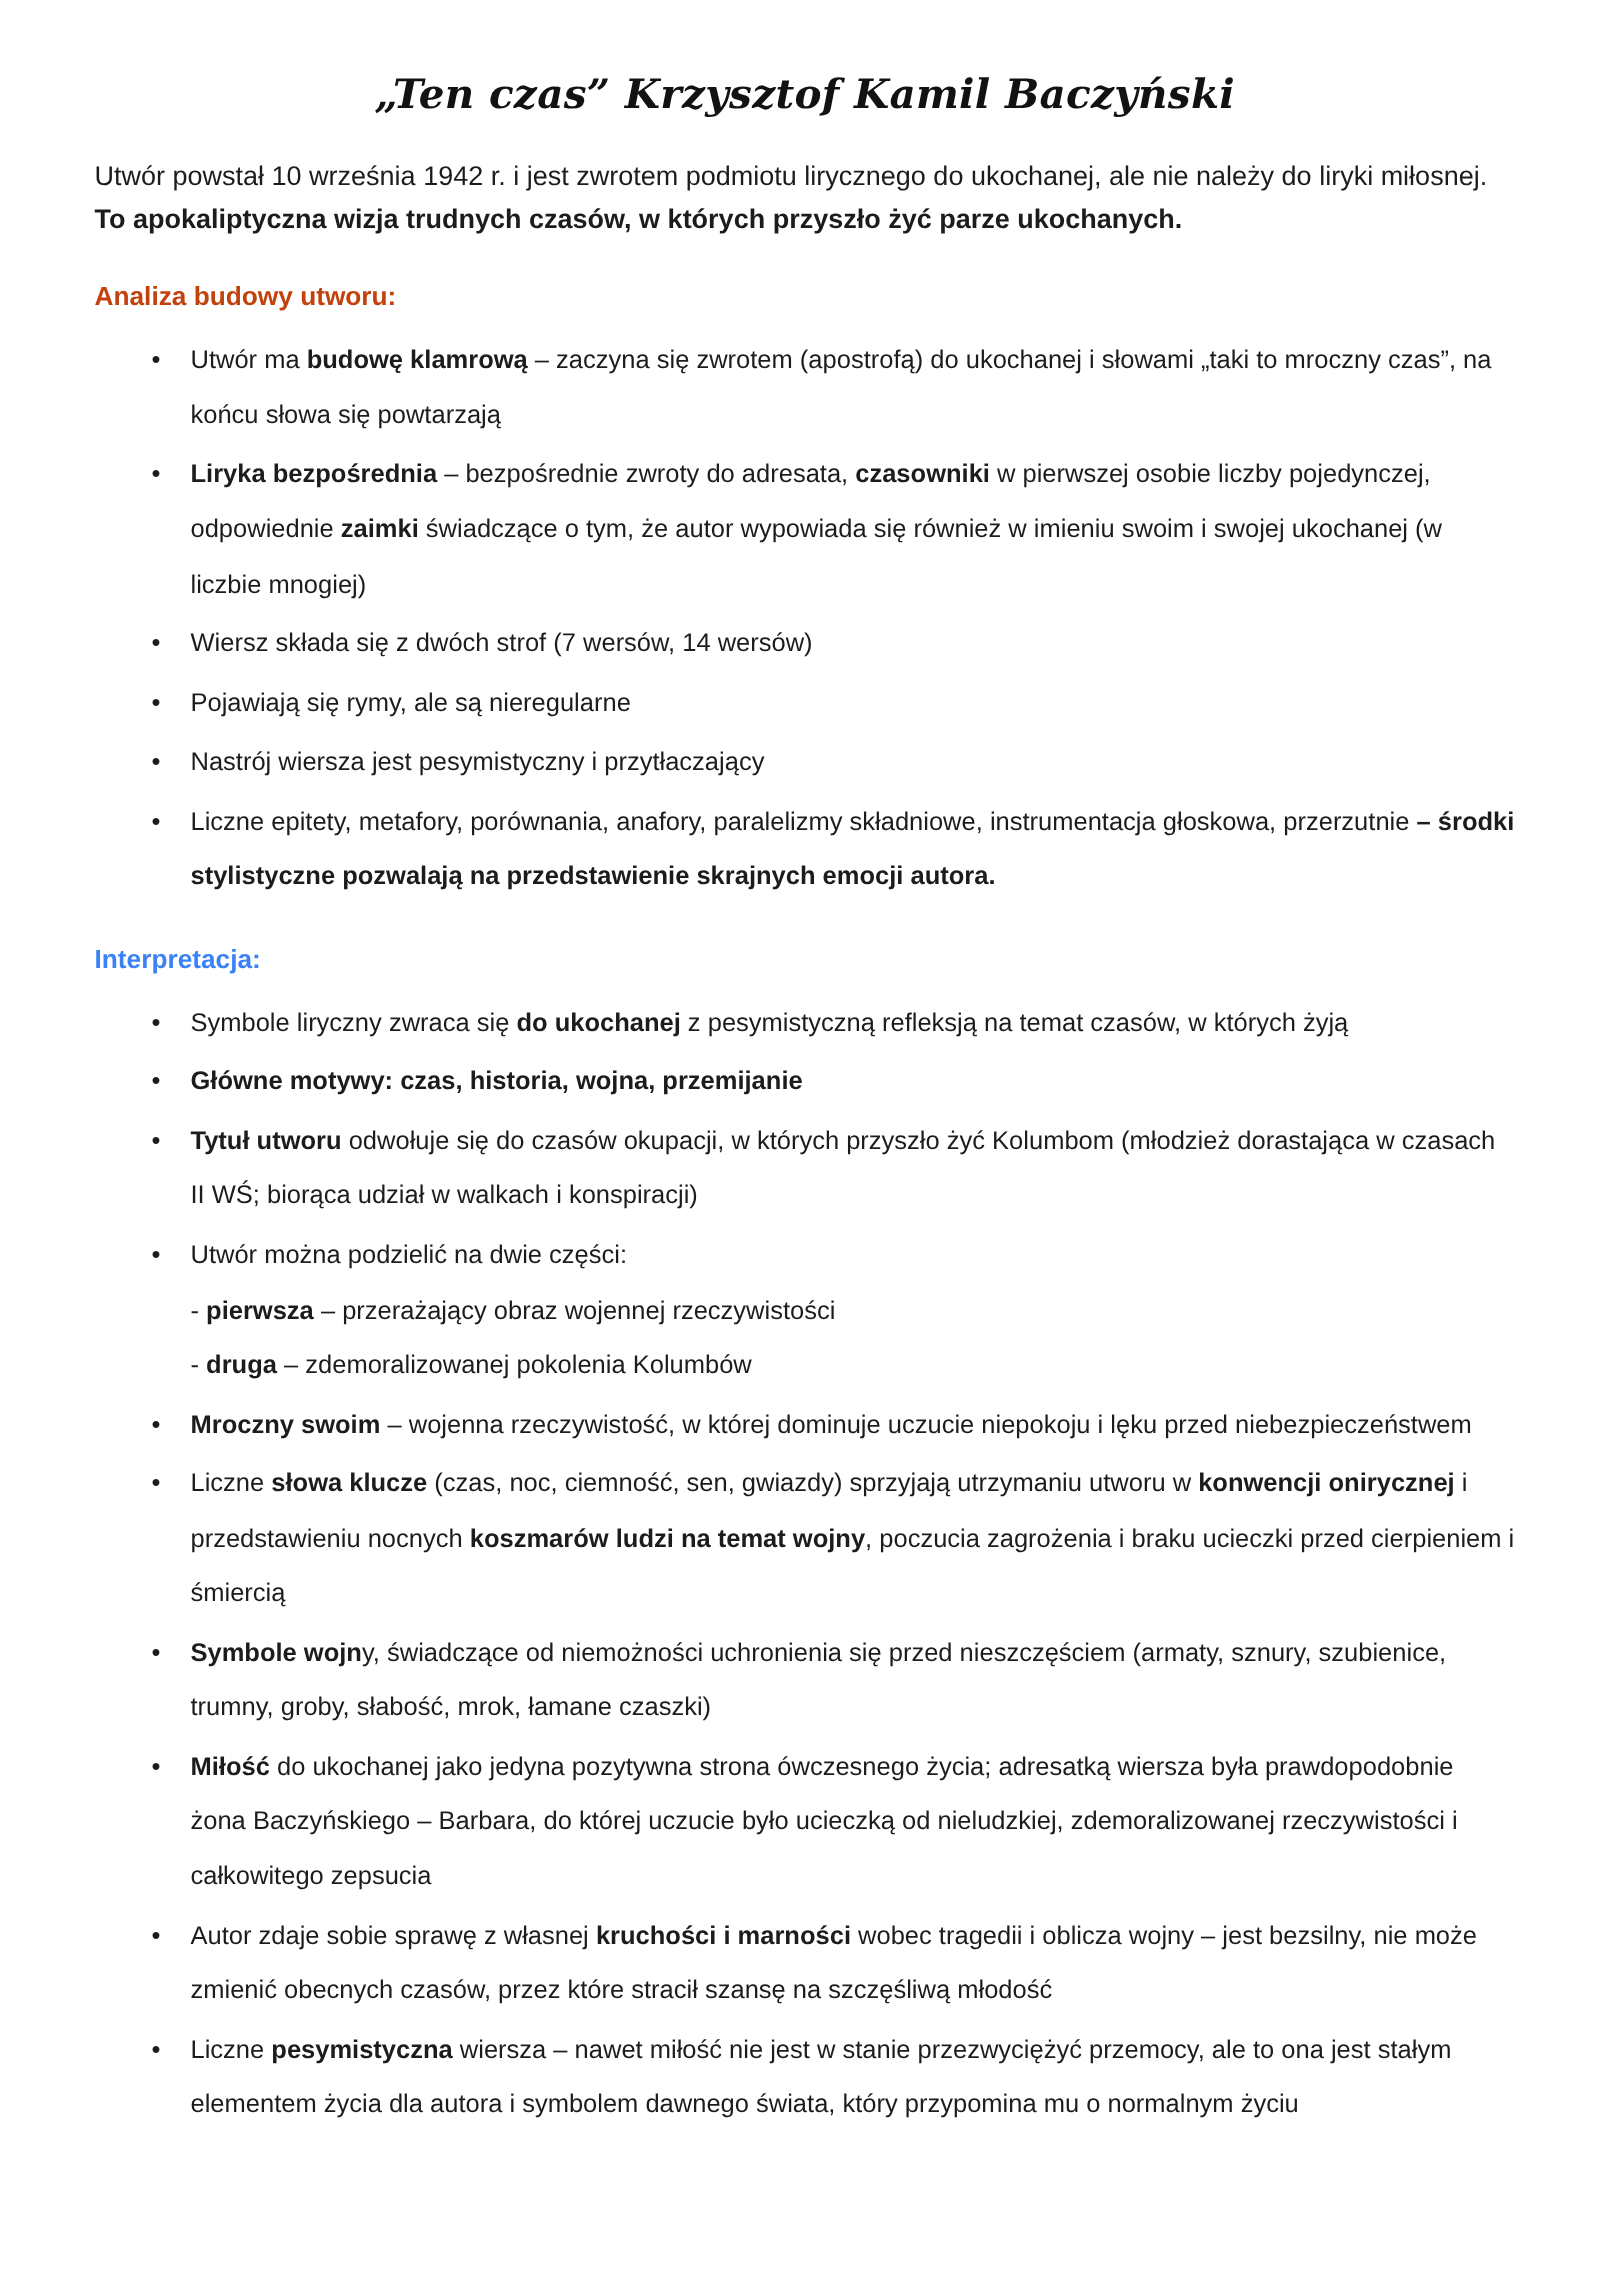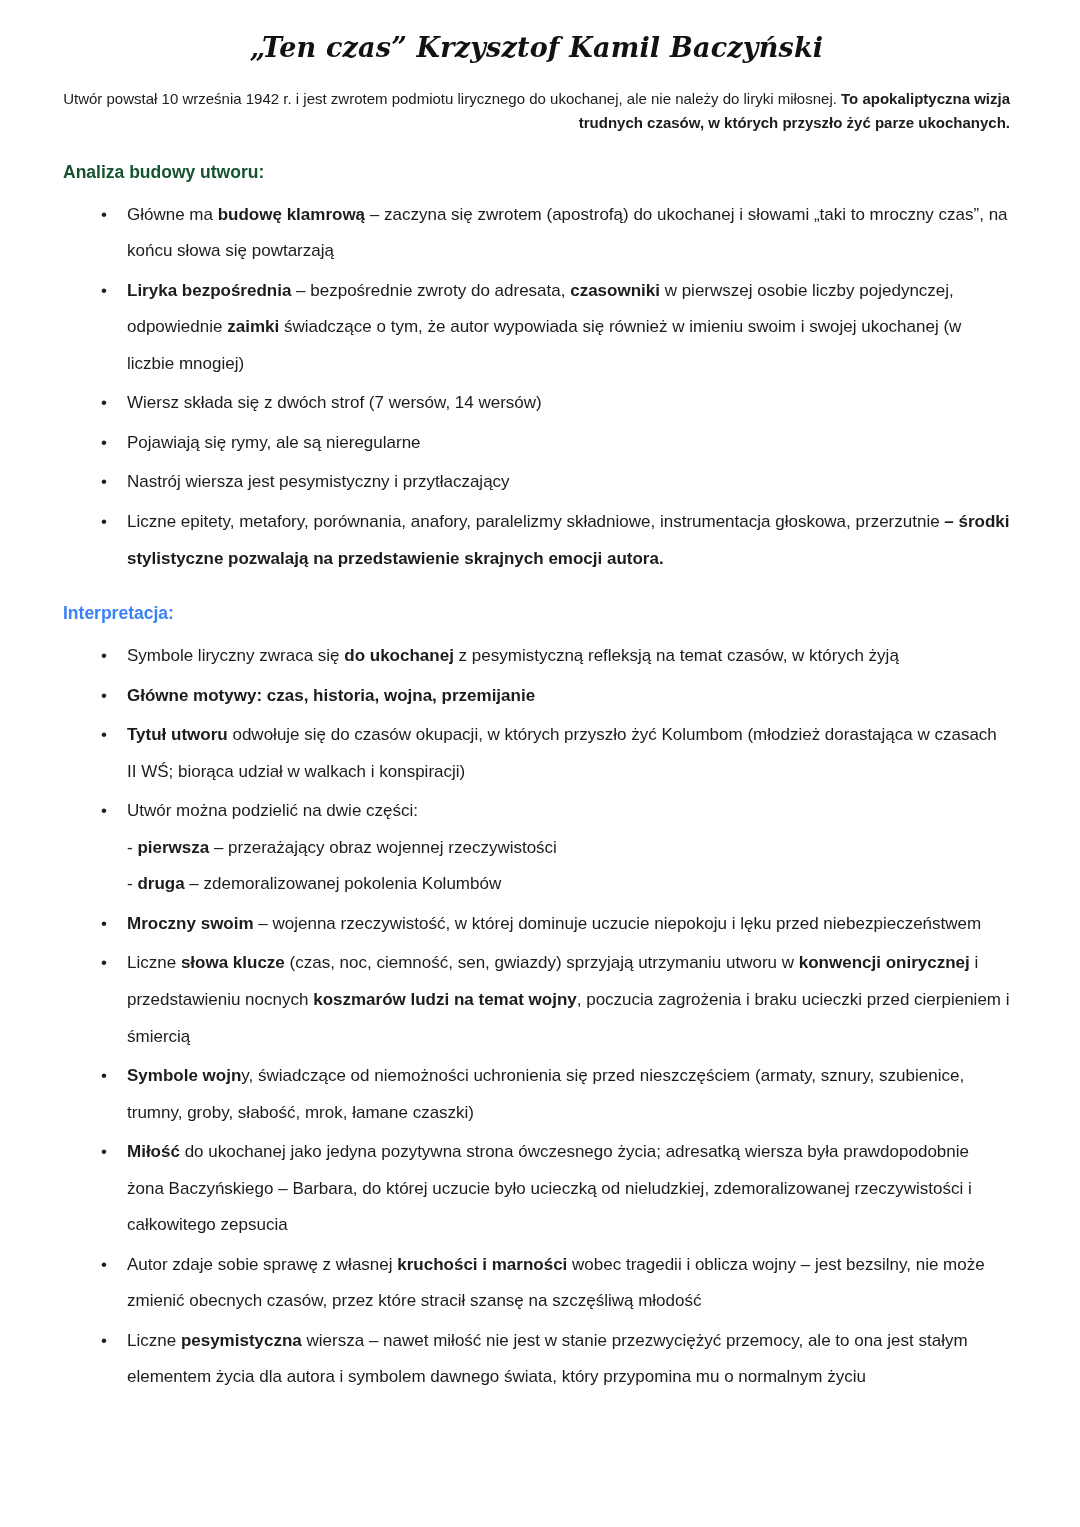--- a/index.html
+++ b/index.html
@@ -10,37 +10,36 @@
   body {
     font-family: "Liberation Sans", sans-serif;
     color: #1c1c1c;
   }
   .page {
     width: 1080px;
     min-height: 1527px;
     box-sizing: border-box;
     margin: 0 auto;
     background: #ffffff;
-    padding: 32px 70px 60px 63px;
+    padding: 48px 70px 60px 63px;
   }
   .doc-title {
     text-align: center;
     font-family: "DejaVu Serif", serif;
     font-style: italic;
     font-weight: 700;
     font-size: 27px;
     letter-spacing: 0.2px;
     margin: 0 0 24px 0;
     color: #121212;
   }
   .intro {
-    font-size: 15px;
+    font-size: 18px;
     line-height: 1.62;
     margin: 0 0 26px 0;
-    text-align: right;
   }
   .section-heading {
     font-size: 17.5px;
     font-weight: 700;
     margin: 26px 0 14px 0;
     color: #FFC000; 
   }
   ul.notes {
     list-style: none;
     margin: 0 0 10px 0;
@@ -68,24 +67,24 @@
 </style>
 </head>
 <body>
 
 <div class="page">
 
   <h1 class="doc-title">„Ten czas” Krzysztof Kamil Baczyński</h1>
 
   <p class="intro li-text"><span>Utwór powstał 10 września 1942 r. i jest zwrotem podmiotu lirycznego do ukochanej, ale nie należy do liryki miłosnej. </span><span class="b">To apokaliptyczna wizja trudnych czasów, w których przyszło żyć parze ukochanych.</span></p>
 
-  <h2 class="section-heading" style="color: #14532d;">Analiza budowy utworu:</h2>
+  <h2 class="section-heading" style="color: #c2410c;">Analiza budowy utworu:</h2>
 
   <ul class="notes">
-      <li><span class="dot">•</span><span class="li-text"><span>Główne ma </span><span class="b">budowę klamrową</span><span> – zaczyna się zwrotem (apostrofą) do ukochanej i słowami „taki to mroczny czas”, na końcu słowa się powtarzają</span></span></li>
+      <li><span class="dot">•</span><span class="li-text"><span>Utwór ma </span><span class="b">budowę klamrową</span><span> – zaczyna się zwrotem (apostrofą) do ukochanej i słowami „taki to mroczny czas”, na końcu słowa się powtarzają</span></span></li>
       <li><span class="dot">•</span><span class="li-text"><span class="b">Liryka bezpośrednia</span><span> – bezpośrednie zwroty do adresata, </span><span class="b">czasowniki</span><span> w pierwszej osobie liczby pojedynczej, odpowiednie </span><span class="b">zaimki</span><span> świadczące o tym, że autor wypowiada się również w imieniu swoim i swojej ukochanej (w liczbie mnogiej)</span></span></li>
       <li><span class="dot">•</span><span class="li-text"><span>Wiersz składa się z dwóch strof (7 wersów, 14 wersów)</span></span></li>
       <li><span class="dot">•</span><span class="li-text"><span>Pojawiają się rymy, ale są nieregularne</span></span></li>
       <li><span class="dot">•</span><span class="li-text"><span>Nastrój wiersza jest pesymistyczny i przytłaczający</span></span></li>
       <li><span class="dot">•</span><span class="li-text"><span>Liczne epitety, metafory, porównania, anafory, paralelizmy składniowe, instrumentacja głoskowa, przerzutnie </span><span class="b">– środki stylistyczne pozwalają na przedstawienie skrajnych emocji autora.</span></span></li>
     </ul>
 
   <h2 class="section-heading" style="color: #3b82f6;">Interpretacja:</h2>
 
   <ul class="notes">

